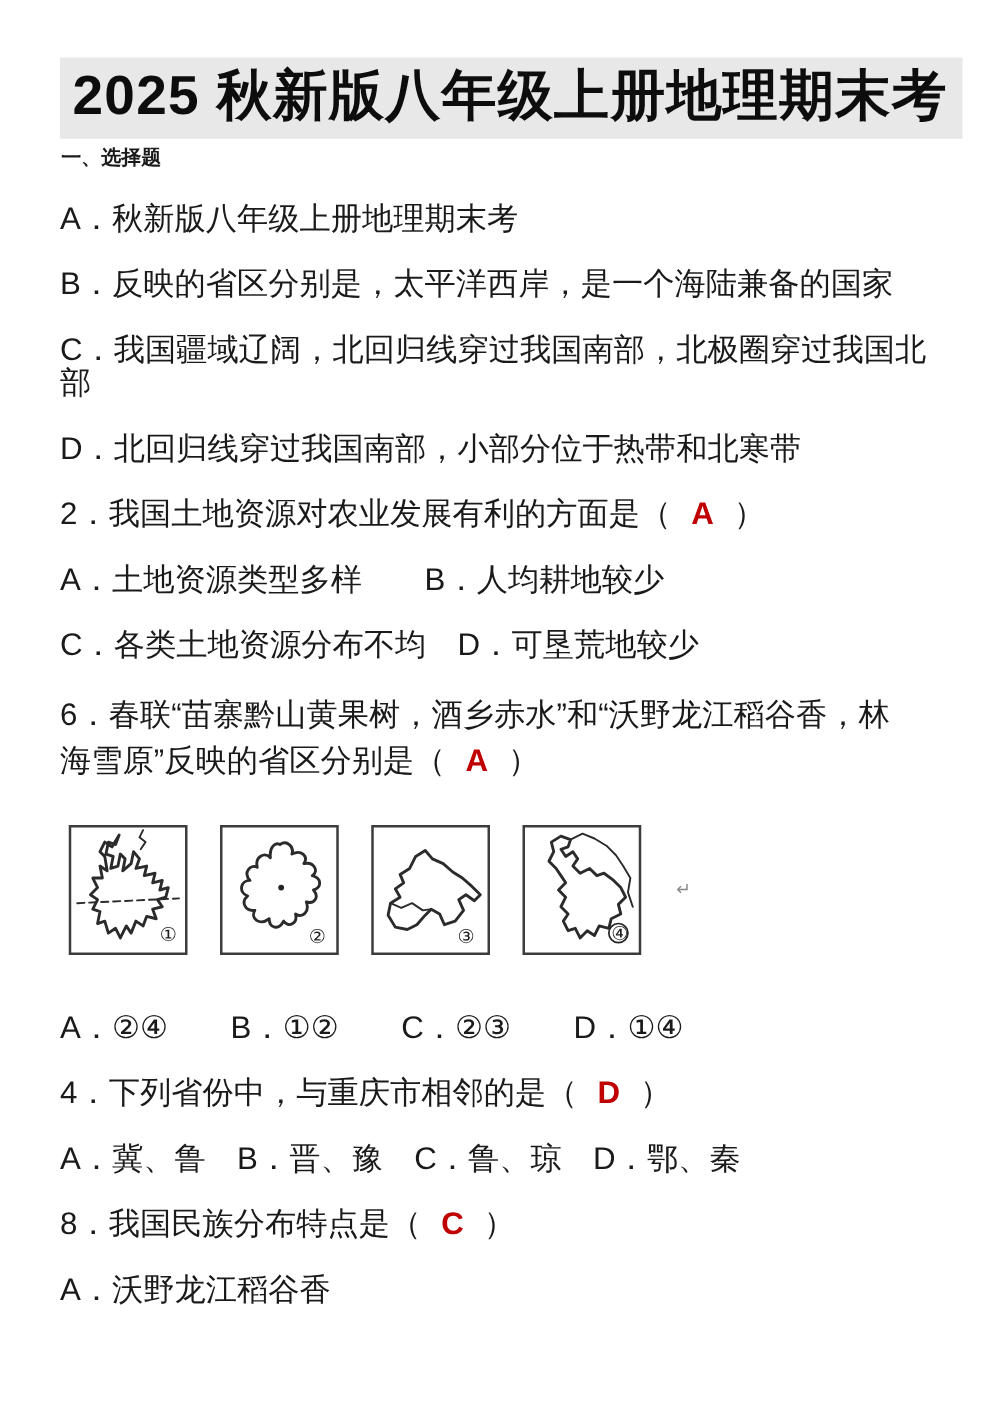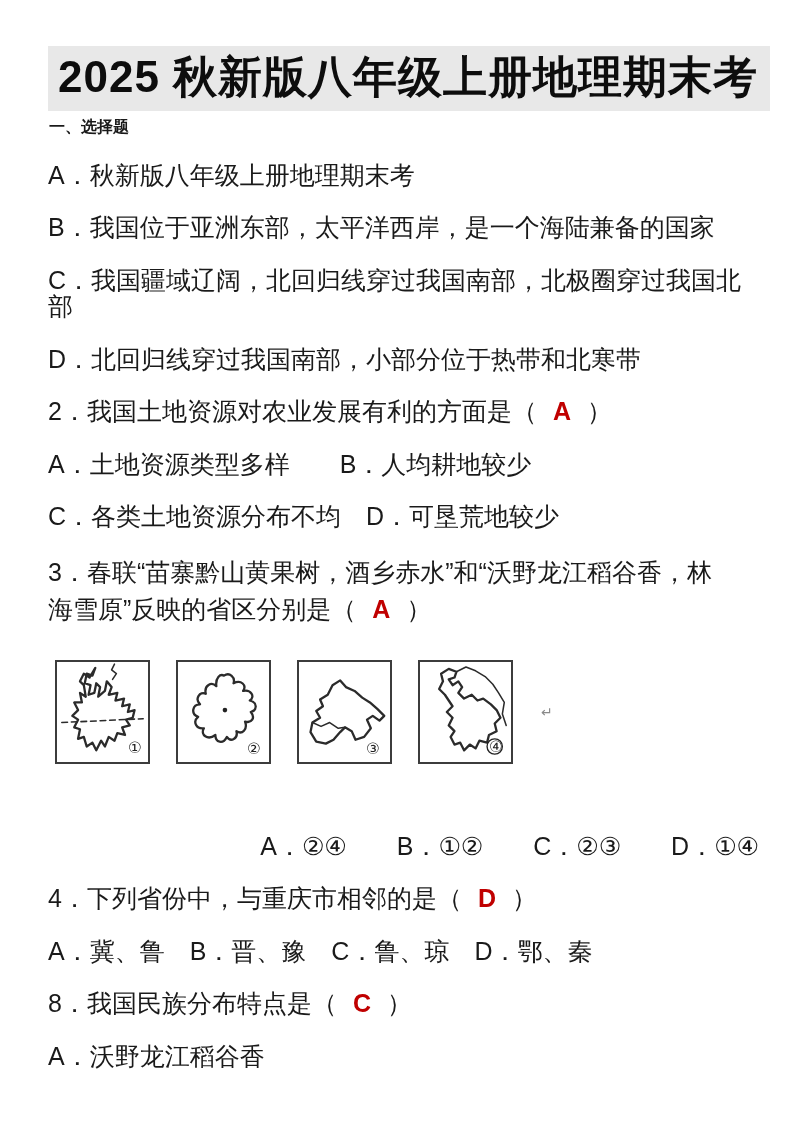--- a/index.html
+++ b/index.html
@@ -84,44 +84,44 @@
     font-size: 16px;
     fill: #222;
     font-family: "Liberation Sans", "DejaVu Sans", sans-serif;
   }
   .return-mark {
     color: #8a8a8a;
     font-size: 14px;
     margin-left: 2px;
     align-self: center;
   }
-  .choices-after-maps { margin-top: 68px; text-align: right; }
+  .choices-after-maps { margin-top: 44px; }
 </style>
 </head>
 <body>
 
 <div class="page">
 
   <h1 class="title">2025 秋新版八年级上册地理期末考</h1>
 
   <h2 class="section">一、选择题</h2>
 
   
   <p class="opt">A．秋新版八年级上册地理期末考</p>
-  <p class="opt">B．我国位于亚洲东部，太平洋西岸，是一个海陆兼备的国家</p>
+  <p class="opt">B．反映的省区分别是，太平洋西岸，是一个海陆兼备的国家</p>
   <p class="opt">C．我国疆域辽阔，北回归线穿过我国南部，北极圈穿过我国北部</p>
   <p class="opt">D．北回归线穿过我国南部，小部分位于热带和北寒带</p>
 
   
   <p class="q"><span>2．我国土地资源对农业发展有利的方面是（</span><span class="ans sp">A</span><span>）</span></p>
   <p class="opt">A．土地资源类型多样　　B．人均耕地较少</p>
   <p class="opt">C．各类土地资源分布不均　D．可垦荒地较少</p>
 
   
-  <p class="q q3"><span class="nowrap">3．春联“苗寨黔山黄果树，酒乡赤水”和“沃野龙江稻谷香，林</span><br><span>海雪原”反映的省区分别是（</span><span class="ans sp">A</span><span>）</span></p>
+  <p class="q q3"><span class="nowrap">6．春联“苗寨黔山黄果树，酒乡赤水”和“沃野龙江稻谷香，林</span><br><span>海雪原”反映的省区分别是（</span><span class="ans sp">A</span><span>）</span></p>
 
   
   <div class="maps-row">
 
     <div class="map-box">
       <svg viewBox="0 0 95 104">
         <path class="map-outline" d="M40,6 L37,14 L31,12 L29,22 L35,24 L33,34 L39,32 L41,22 L45,26 L43,36 L50,30 L52,20 L57,26 L54,34 L63,32 L61,40 L70,38 L68,46 L76,44 L74,52 L81,50 L79,58 L72,60 L76,66 L68,68 L71,76 L63,74 L60,82 L54,78 L50,88 L46,82 L41,92 L37,84 L31,88 L28,78 L22,80 L24,70 L18,68 L22,60 L16,56 L22,50 L18,42 L26,42 L24,32 L30,36 L28,24 L24,20 L28,12 L34,16 Z"></path>
         <path class="map-thin" d="M60,2 L57,8 L62,12 L58,18"></path>
         <line class="map-thin" x1="5" y1="63" x2="90" y2="59" stroke-dasharray="6,4"></line>
         <text class="map-label" x="74" y="95">①</text>

